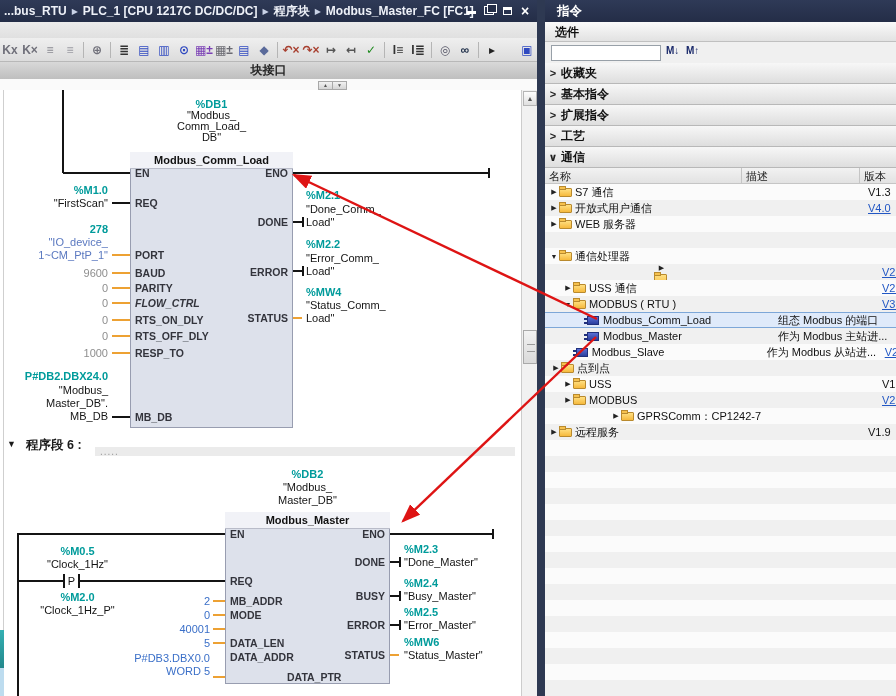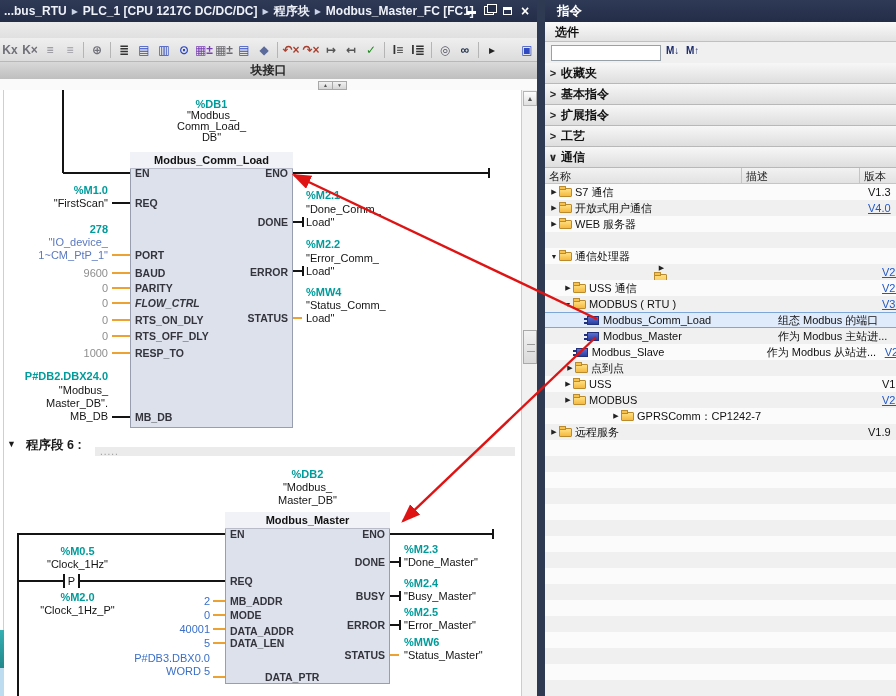--- a/index.html
+++ b/index.html
@@ -249,23 +249,23 @@
       <div class="t netlabel net-tri" style="left: 7px; top: 438px; font-size: 9px;">▼</div>
       <div class="t netlabel" style="left: 26px; top: 439px; width: 120px;">程序段 6 :</div>
       <div id="net2band"></div>
       <div class="t dots" style="left: 100px; top: 445px; width: 60px;">.....</div>
       <div class="blk" style="left: 225px; top: 512px; width: 165px; height: 172px;"></div>
       <div class="blk-title" style="left: 225px; top: 512px; width: 165px;">Modbus_Master</div>
       <div class="pin" style="left: 230px; top: 527px;">EN</div>
       <div class="pin" style="left: 230px; top: 574px;">REQ</div>
       <div class="pin" style="left: 230px; top: 594px;">MB_ADDR</div>
       <div class="pin" style="left: 230px; top: 608px;">MODE</div>
-      <div class="pin" style="left: 230px; top: 624px;">DATA_ADDR</div>
+      <div class="pin" style="left: 230px; top: 650px;">DATA_ADDR</div>
       <div class="pin" style="left: 230px; top: 636px;">DATA_LEN</div>
-      <div class="pin" style="left: 224px; top: 670px; padding-left: 41px;">DATA_PTR</div>
+      <div class="pin" style="left: 246px; top: 670px; padding-left: 41px;">DATA_PTR</div>
       <div class="pin ra" style="left: 305px; top: 527px; width: 80px;">ENO</div>
       <div class="pin ra" style="left: 305px; top: 555px; width: 80px;">DONE</div>
       <div class="pin ra" style="left: 305px; top: 589px; width: 80px;">BUSY</div>
       <div class="pin ra" style="left: 305px; top: 618px; width: 80px;">ERROR</div>
       <div class="pin ra" style="left: 305px; top: 648px; width: 80px;">STATUS</div>
       <div class="t addr ctr" style="left: 225px; top: 468px; width: 165px;">%DB2</div>
       <div class="t name ctr" style="left: 225px; top: 481px; width: 165px;">"Modbus_</div>
       <div class="t name ctr" style="left: 225px; top: 494px; width: 165px;">Master_DB"</div>
       <div class="wire" style="left: 17px; top: 533px; width: 2px; height: 163px;"></div>
       <div class="wire" style="left: 18px; top: 533px; width: 207px; height: 2px;"></div>
@@ -449,21 +449,21 @@
       <div class="row plain" style="top: 160px; height: 16px; justify-content: center;">
         <span class="cell-name" style="padding-left: 32px;">
           <span class="exp"></span>
           <span class="blockicon"></span>
           <span>Modbus_Slave</span>
         </span>
         <span class="cell-desc">作为 Modbus 从站进...</span>
         <span class="cell-ver vlink">V2.3</span>
       </div>
       <div class="row alt" style="top: 176px; height: 16px;">
-        <span class="cell-name" style="padding-left: 20px;">
+        <span class="cell-name" style="padding-left: 6px;">
           <span class="exp">▶</span>
           <span class="folder"></span>
           <span>点到点</span>
         </span>
         <span class="cell-desc"></span>
         <span class="cell-ver"></span>
       </div>
       <div class="row plain" style="top: 192px; height: 16px;">
         <span class="cell-name" style="padding-left: 18px;">
           <span class="exp">▶</span>

